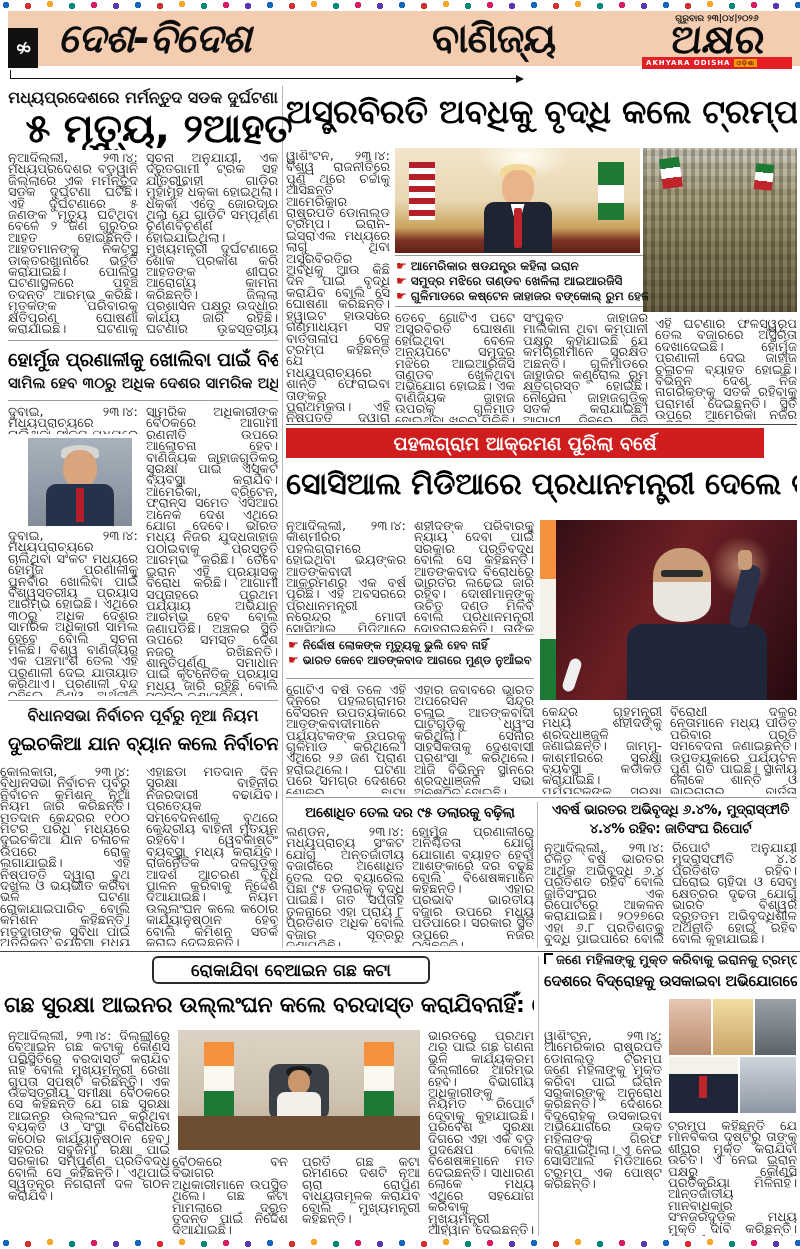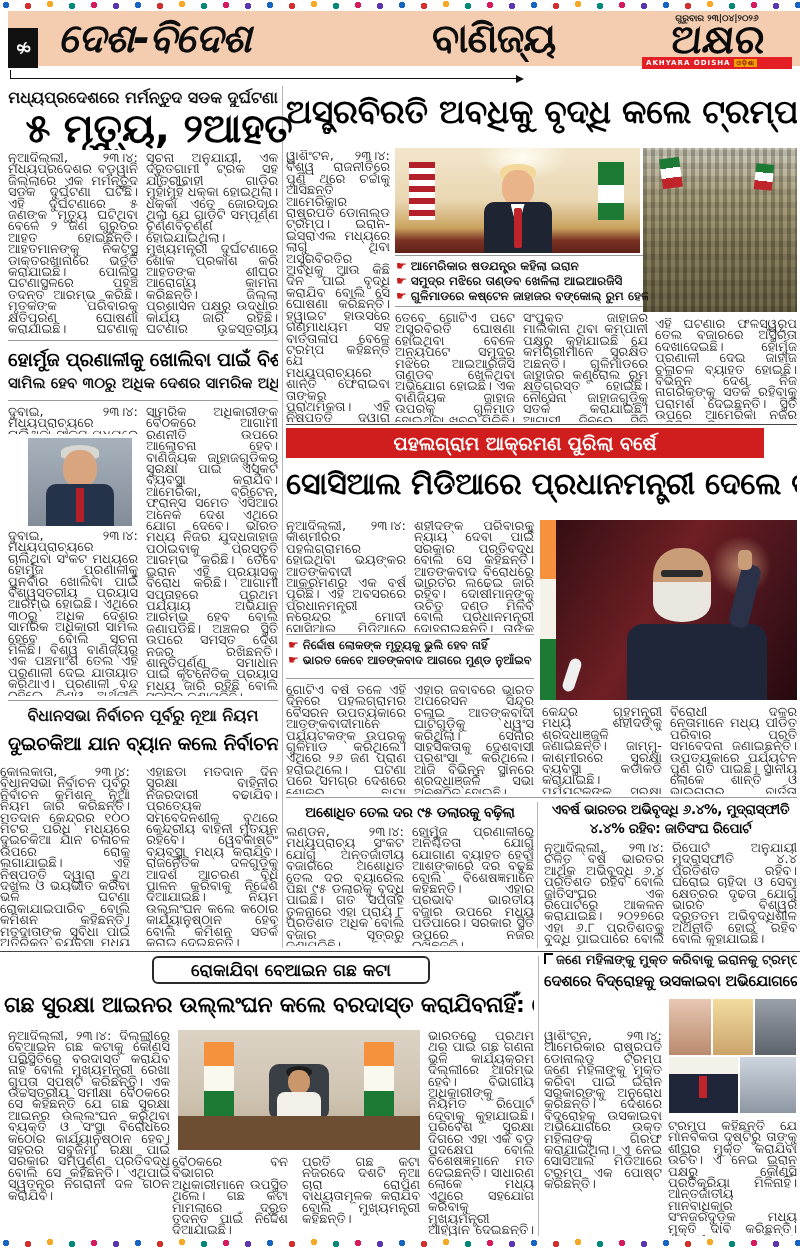--- a/index.html
+++ b/index.html
@@ -235,21 +235,21 @@
 <div class="abs photo ph-rekha" style="left:178px;top:1030px;width:242px;height:120px;">
   <div class="flagA"></div>
   <div class="flagB"></div>
   <div class="chair"></div>
   <div class="hair"></div>
   <div class="head"></div>
   <div class="body2"></div>
   <div class="desk"></div>
 </div>
 <div class="abs body-col" style="left:172px;top:1156px;width:116px;height:80px;">ବୈଠକରେ ବନ ବିଭାଗର ଅଧିକାରୀମାନେ ଉପସ୍ଥିତ ଥିଲେ। ଗଛ କଟା ମାମଲାରେ ଦ୍ରୁତ ତଦନ୍ତ ପାଇଁ ନିର୍ଦ୍ଦେଶ ଦିଆଯାଇଛି।</div>
-<div class="abs body-col" style="left:302px;top:1156px;width:118px;height:80px;">ପ୍ରତି ଗଛ କଟା ନଜରଦେ ଦଶଟି ନୂଆ ଚାରା ରୋପଣ ବାଧ୍ୟତାମୂଳକ କରାଯିବ ବୋଲି ମୁଖ୍ୟମନ୍ତ୍ରୀ କହିଛନ୍ତି।</div>
+<div class="abs body-col" style="left:302px;top:1156px;width:118px;height:80px;">ପ୍ରତି ଗଛ କଟା ରମଣରେ ଦଶଟି ନୂଆ ଚାରା ରୋପଣ ବାଧ୍ୟତାମୂଳକ କରାଯିବ ବୋଲି ମୁଖ୍ୟମନ୍ତ୍ରୀ କହିଛନ୍ତି।</div>
 <div class="abs body-col" style="left:428px;top:1030px;width:106px;height:206px;">ଭାରତରେ ପ୍ରଥମ ଥର ପାଇଁ ଗଛ ଗଣନା ଭଳି କାର୍ଯ୍ୟକ୍ରମ ଦିଲ୍ଲୀରେ ଆରମ୍ଭ ହେବ। ବିଭାଗୀୟ ଅଧିକାରୀଙ୍କୁ ନିୟମିତ ରିପୋର୍ଟ ଦେବାକୁ କୁହାଯାଇଛି। ପରିବେଶ ସୁରକ୍ଷା ଦିଗରେ ଏହା ଏକ ବଡ ପଦକ୍ଷେପ ବୋଲି ବିଶେଷଜ୍ଞମାନେ ମତ ଦେଇଛନ୍ତି। ସାଧାରଣ ଲୋକେ ମଧ୍ୟ ଏଥିରେ ସହଯୋଗ କରିବାକୁ ମୁଖ୍ୟମନ୍ତ୍ରୀ ଆହ୍ୱାନ ଦେଇଛନ୍ତି। ଆଗାମୀ ମାସରୁ ବୃକ୍ଷରୋପଣ ଅଭିଯାନ ଆରମ୍ଭ ହେବ।</div>
 
 <div class="abs kicker" style="left:544px;top:952px;width:253px;font-size:13px;text-align:left;"><span class="corner"></span><span>ଜଣେ ମହିଳାଙ୍କୁ ମୁକ୍ତ କରିବାକୁ ଇରାନକୁ ଟ୍ରମ୍ପଙ୍କ ଅନୁରୋଧ</span></div>
 <div class="abs hl" style="left:544px;top:970px;width:253px;font-size:15px;line-height:22px;text-align:left;">ଦେଶରେ ବିଦ୍ରୋହକୁ ଉସକାଇବା ଅଭିଯୋଗରେ ହୋଇଥିଲେ ଗିରଫ</div>
 <div class="abs photo ph-collage" style="left:668px;top:998px;width:129px;height:116px;">
   <div class="t t1"></div>
   <div class="t t2"></div>
   <div class="t t3"></div>
   <div class="t t4">
       <div class="tie"></div>

